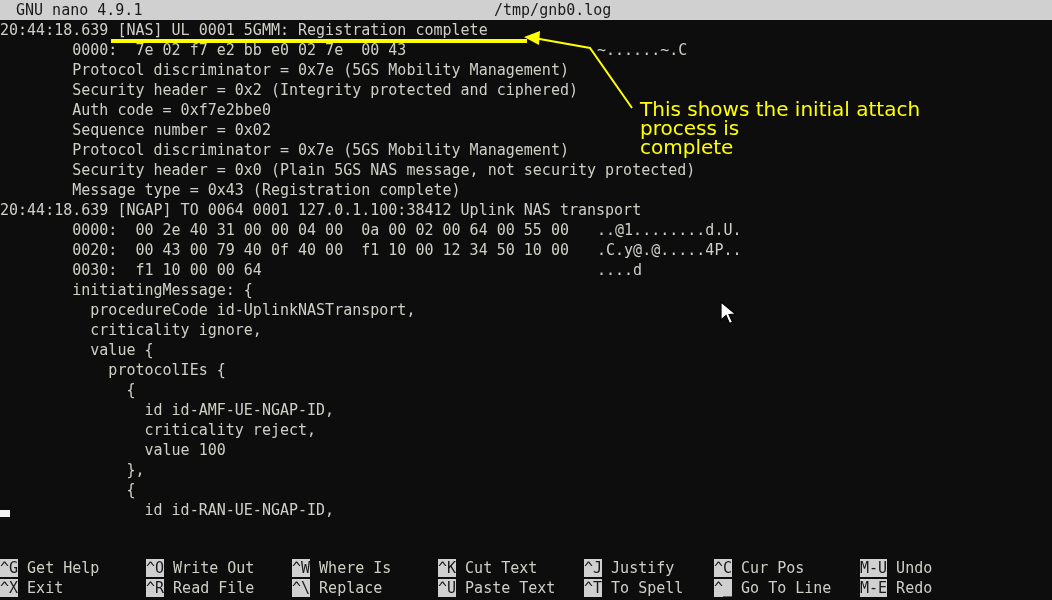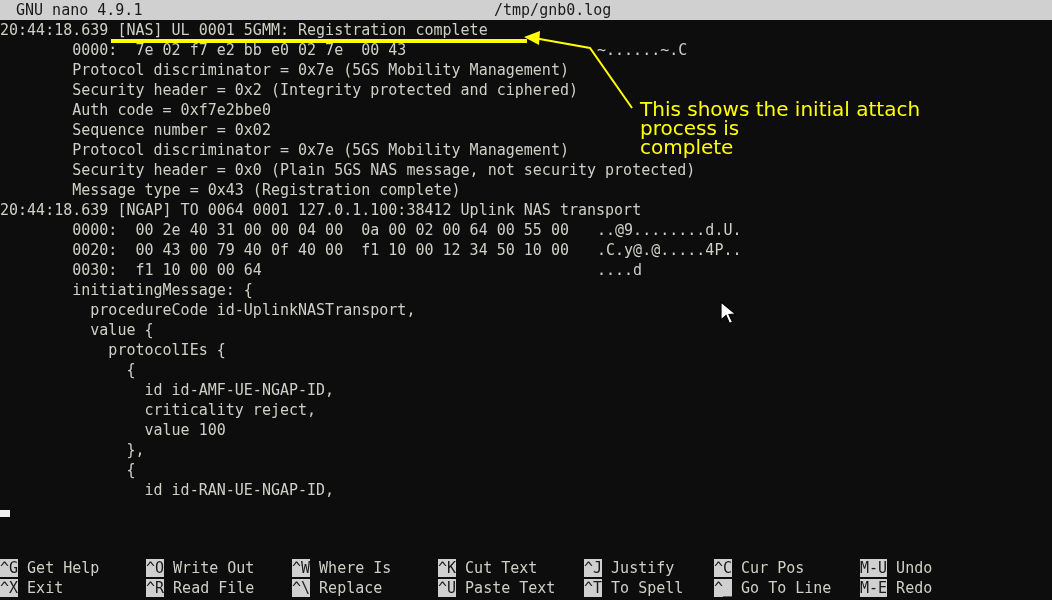--- a/index.html
+++ b/index.html
@@ -148,25 +148,26 @@
       <div class="line"><span class="txt">20:44:18.639 [NAS] UL 0001 5GMM: Registration complete</span></div>
       <div class="line"><span class="txt">        0000:  7e 02 f7 e2 bb e0 02 7e  00 43</span><span class="ascii">~......~.C</span></div>
       <div class="line"><span class="txt">        Protocol discriminator = 0x7e (5GS Mobility Management)</span></div>
       <div class="line"><span class="txt">        Security header = 0x2 (Integrity protected and ciphered)</span></div>
       <div class="line"><span class="txt">        Auth code = 0xf7e2bbe0</span></div>
       <div class="line"><span class="txt">        Sequence number = 0x02</span></div>
       <div class="line"><span class="txt">        Protocol discriminator = 0x7e (5GS Mobility Management)</span></div>
       <div class="line"><span class="txt">        Security header = 0x0 (Plain 5GS NAS message, not security protected)</span></div>
       <div class="line"><span class="txt">        Message type = 0x43 (Registration complete)</span></div>
       <div class="line"><span class="txt">20:44:18.639 [NGAP] TO 0064 0001 127.0.1.100:38412 Uplink NAS transport</span></div>
-      <div class="line"><span class="txt">        0000:  00 2e 40 31 00 00 04 00  0a 00 02 00 64 00 55 00</span><span class="ascii">..@9........d.U.</span></div>
+      <div class="line"><span class="txt">        0000:  00 2e 40 31 00 00 04 00  0a 00 02 00 64 00 55 00</span><span class="ascii">..@1........d.U.</span></div>
       <div class="line"><span class="txt">        0020:  00 43 00 79 40 0f 40 00  f1 10 00 12 34 50 10 00</span><span class="ascii">.C.y@.@.....4P..</span></div>
       <div class="line"><span class="txt">        0030:  f1 10 00 00 64</span><span class="ascii">....d</span></div>
       <div class="line"><span class="txt">        initiatingMessage: {</span></div>
       <div class="line"><span class="txt">          procedureCode id-UplinkNASTransport,</span></div>
+      <div class="line"><span class="txt">          criticality ignore,</span></div>
       <div class="line"><span class="txt">          value {</span></div>
       <div class="line"><span class="txt">            protocolIEs {</span></div>
       <div class="line"><span class="txt">              {</span></div>
       <div class="line"><span class="txt">                id id-AMF-UE-NGAP-ID,</span></div>
       <div class="line"><span class="txt">                criticality reject,</span></div>
       <div class="line"><span class="txt">                value 100</span></div>
       <div class="line"><span class="txt">              },</span></div>
       <div class="line"><span class="txt">              {</span></div>
       <div class="line"><span class="txt">                id id-RAN-UE-NGAP-ID,</span></div>
     </div>

